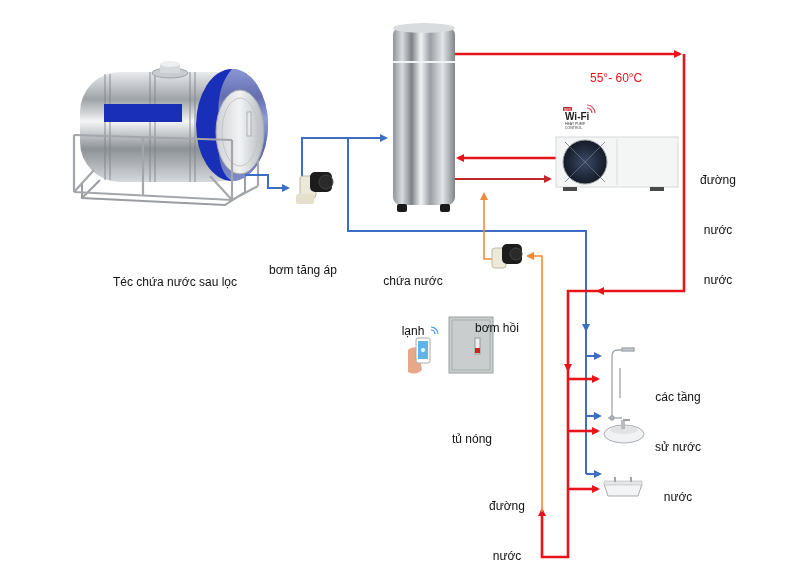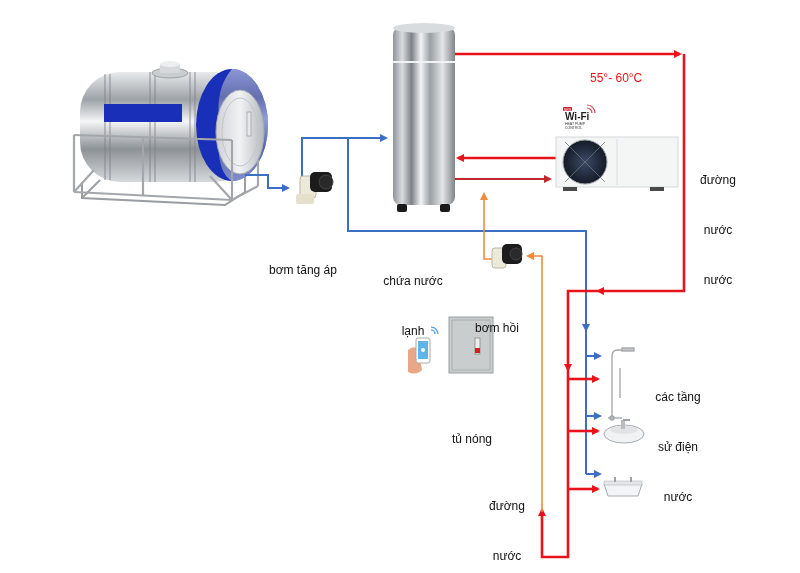--- a/index.html
+++ b/index.html
@@ -201,36 +201,37 @@
 
   <g>
     <path d="M604,484 L642,484 L638,496 L608,496 Z" fill="#f3f4f5" stroke="#a7abaf"></path>
     <rect x="604" y="481" width="38" height="4" fill="#e4e6e8" stroke="#b2b6ba" stroke-width="0.6"></rect>
     <rect x="614" y="477" width="2" height="5" fill="#a0a4a8"></rect>
     <rect x="630" y="477" width="2" height="5" fill="#a0a4a8"></rect>
   </g>
 </svg>
 
 
+<div class="lbl" style="left:113px;top:241px;">Téc chứa nước sau lọc</div>
 <div class="lbl" style="left:269px;top:229px;">bơm tăng áp</div>
 <div style="position:absolute;left:373px;top:240px;width:80px;">
   <div class="lbl" style="position:static;">chứa nước</div>
   <div class="lbl" style="position:static;">lạnh</div>
 </div>
 <div class="lbl red" style="left:590px;top:37px;">55°- 60°C</div>
 <div style="position:absolute;left:695px;top:139px;width:46px;">
   <div class="lbl" style="position:static;">đường</div>
   <div class="lbl" style="position:static;">nước</div>
   <div class="lbl" style="position:static;">nước</div>
 </div>
 <div class="lbl" style="left:475px;top:287px;">bơm hồi</div>
 <div class="lbl" style="left:452px;top:398px;">tủ nóng</div>
 <div style="position:absolute;left:648px;top:356px;width:60px;">
   <div class="lbl" style="position:static;">các tầng</div>
-  <div class="lbl" style="position:static;">sử điện</div>
+  <div class="lbl" style="position:static;">sử nước</div>
   <div class="lbl" style="position:static;">nước</div>
 </div>
 <div style="position:absolute;left:485px;top:465px;width:44px;">
   <div class="lbl" style="position:static;">đường</div>
   <div class="lbl" style="position:static;">nước</div>
   <div class="lbl" style="position:static;">hồi</div>
 </div>
 </div>
 
 </body></html>

